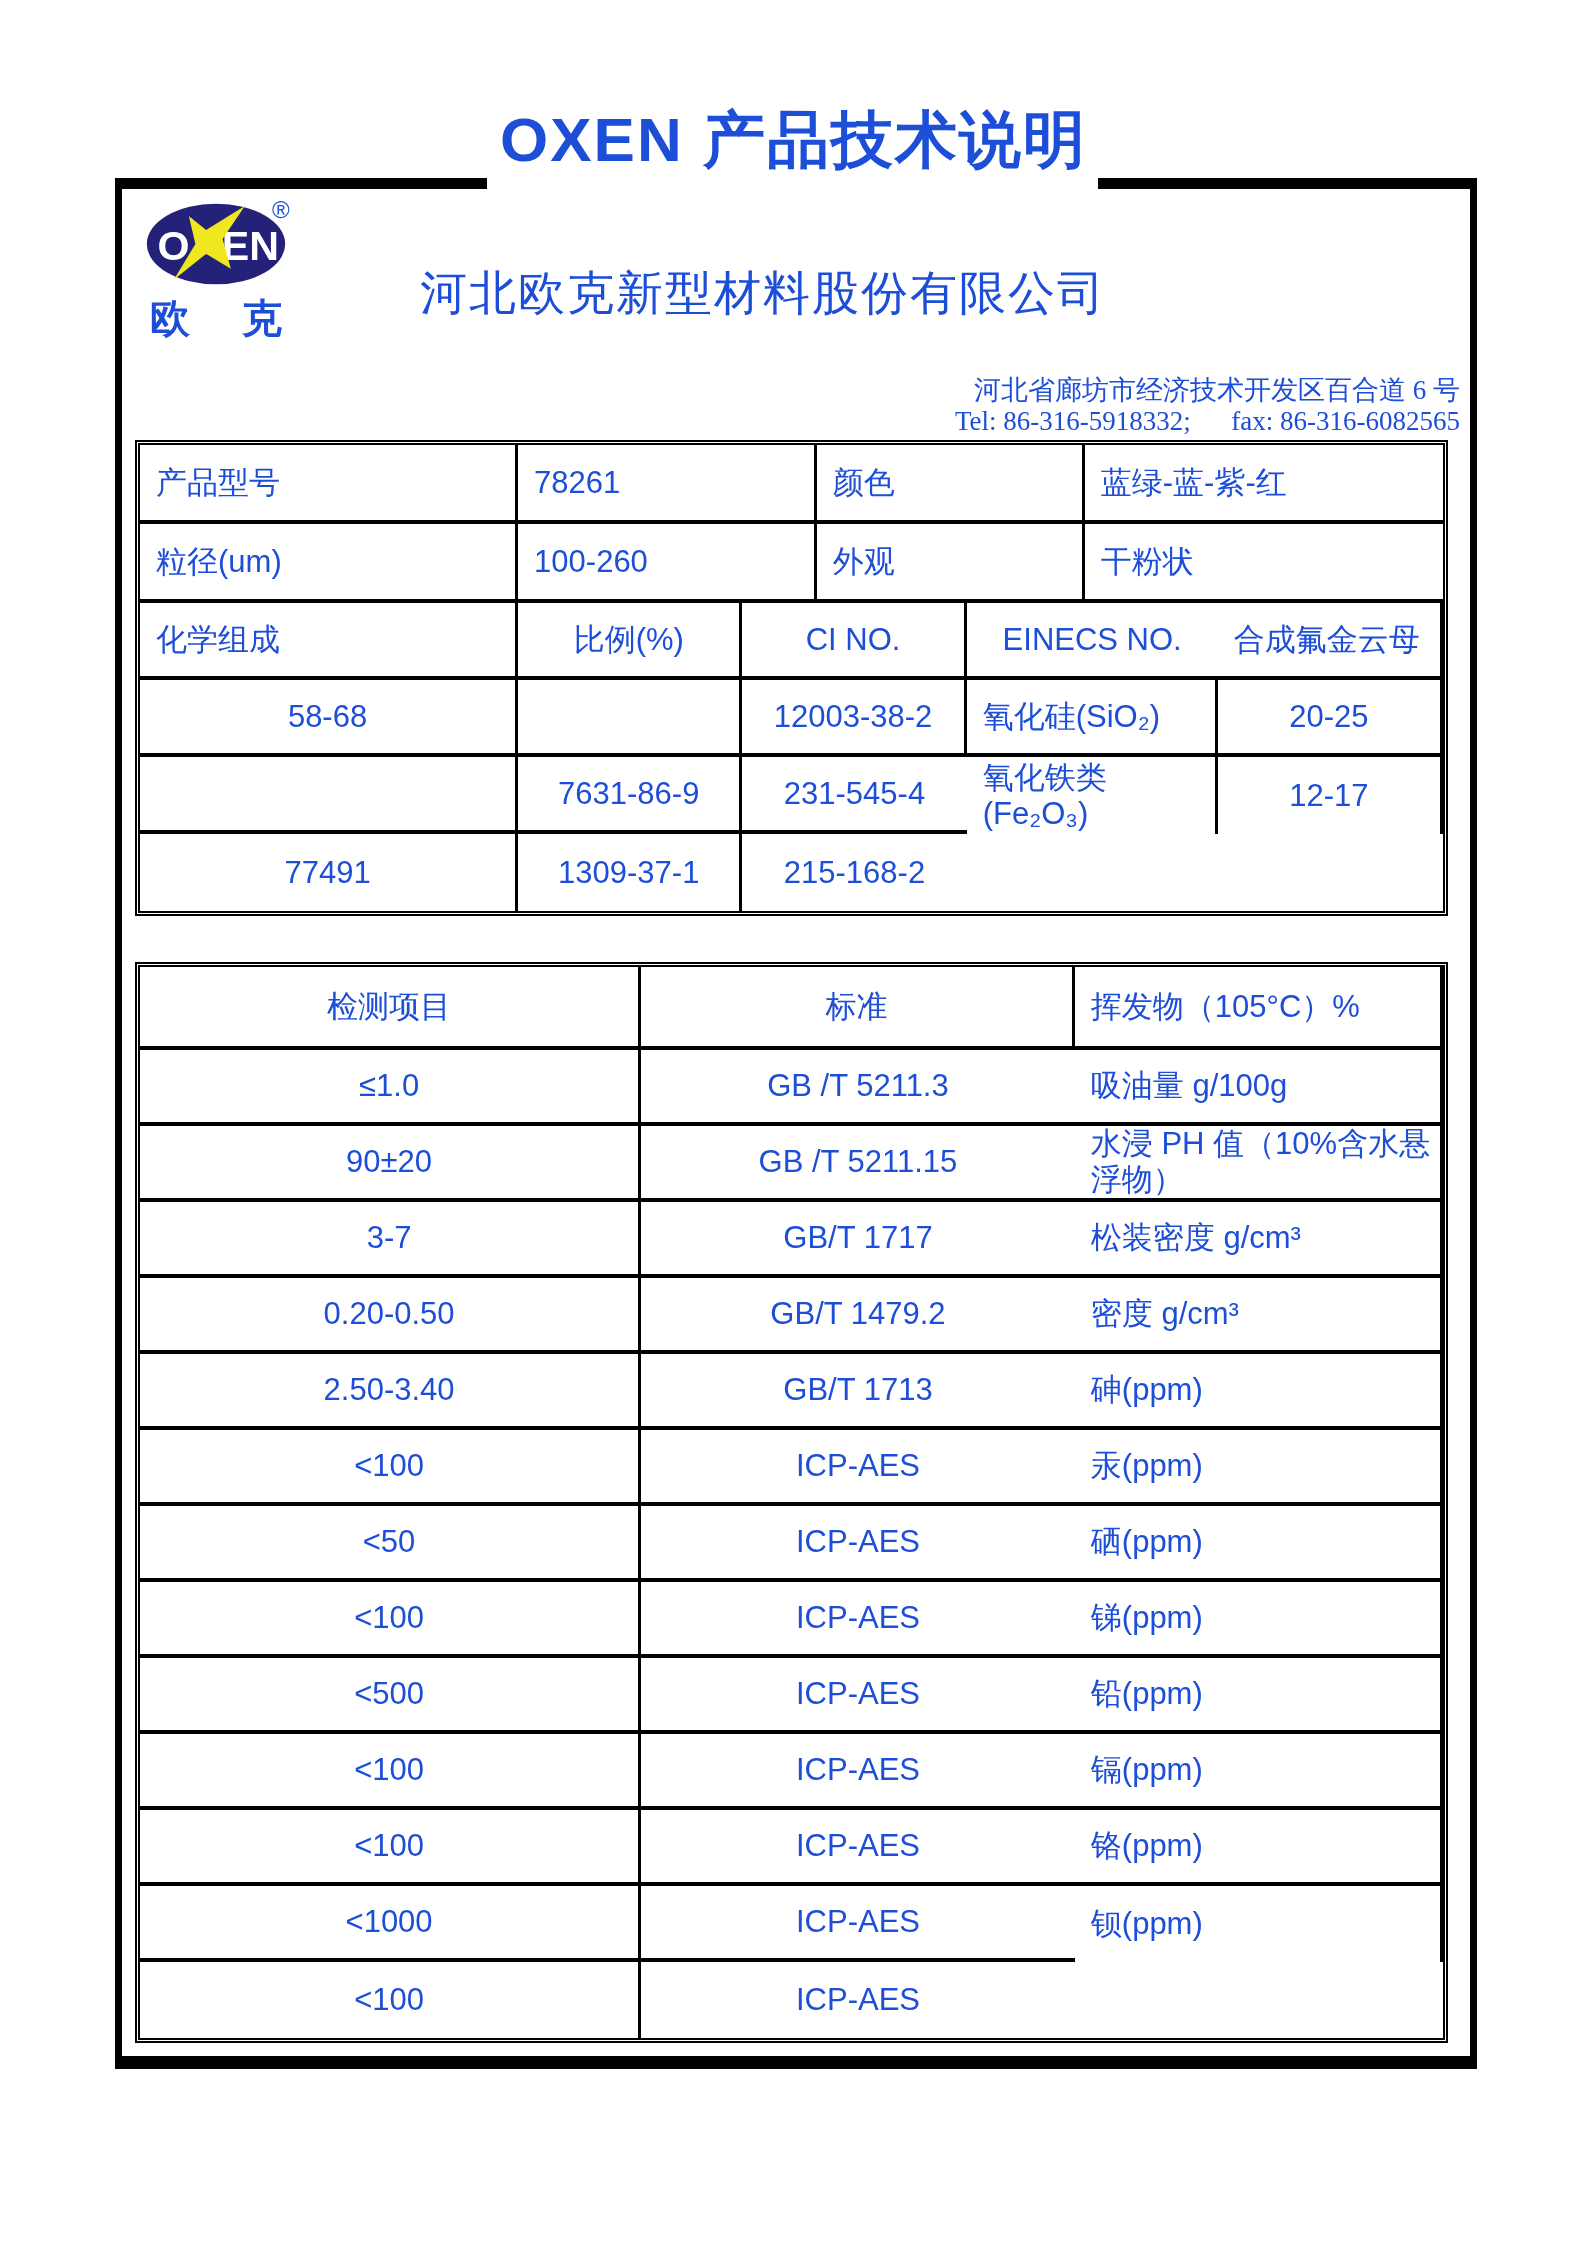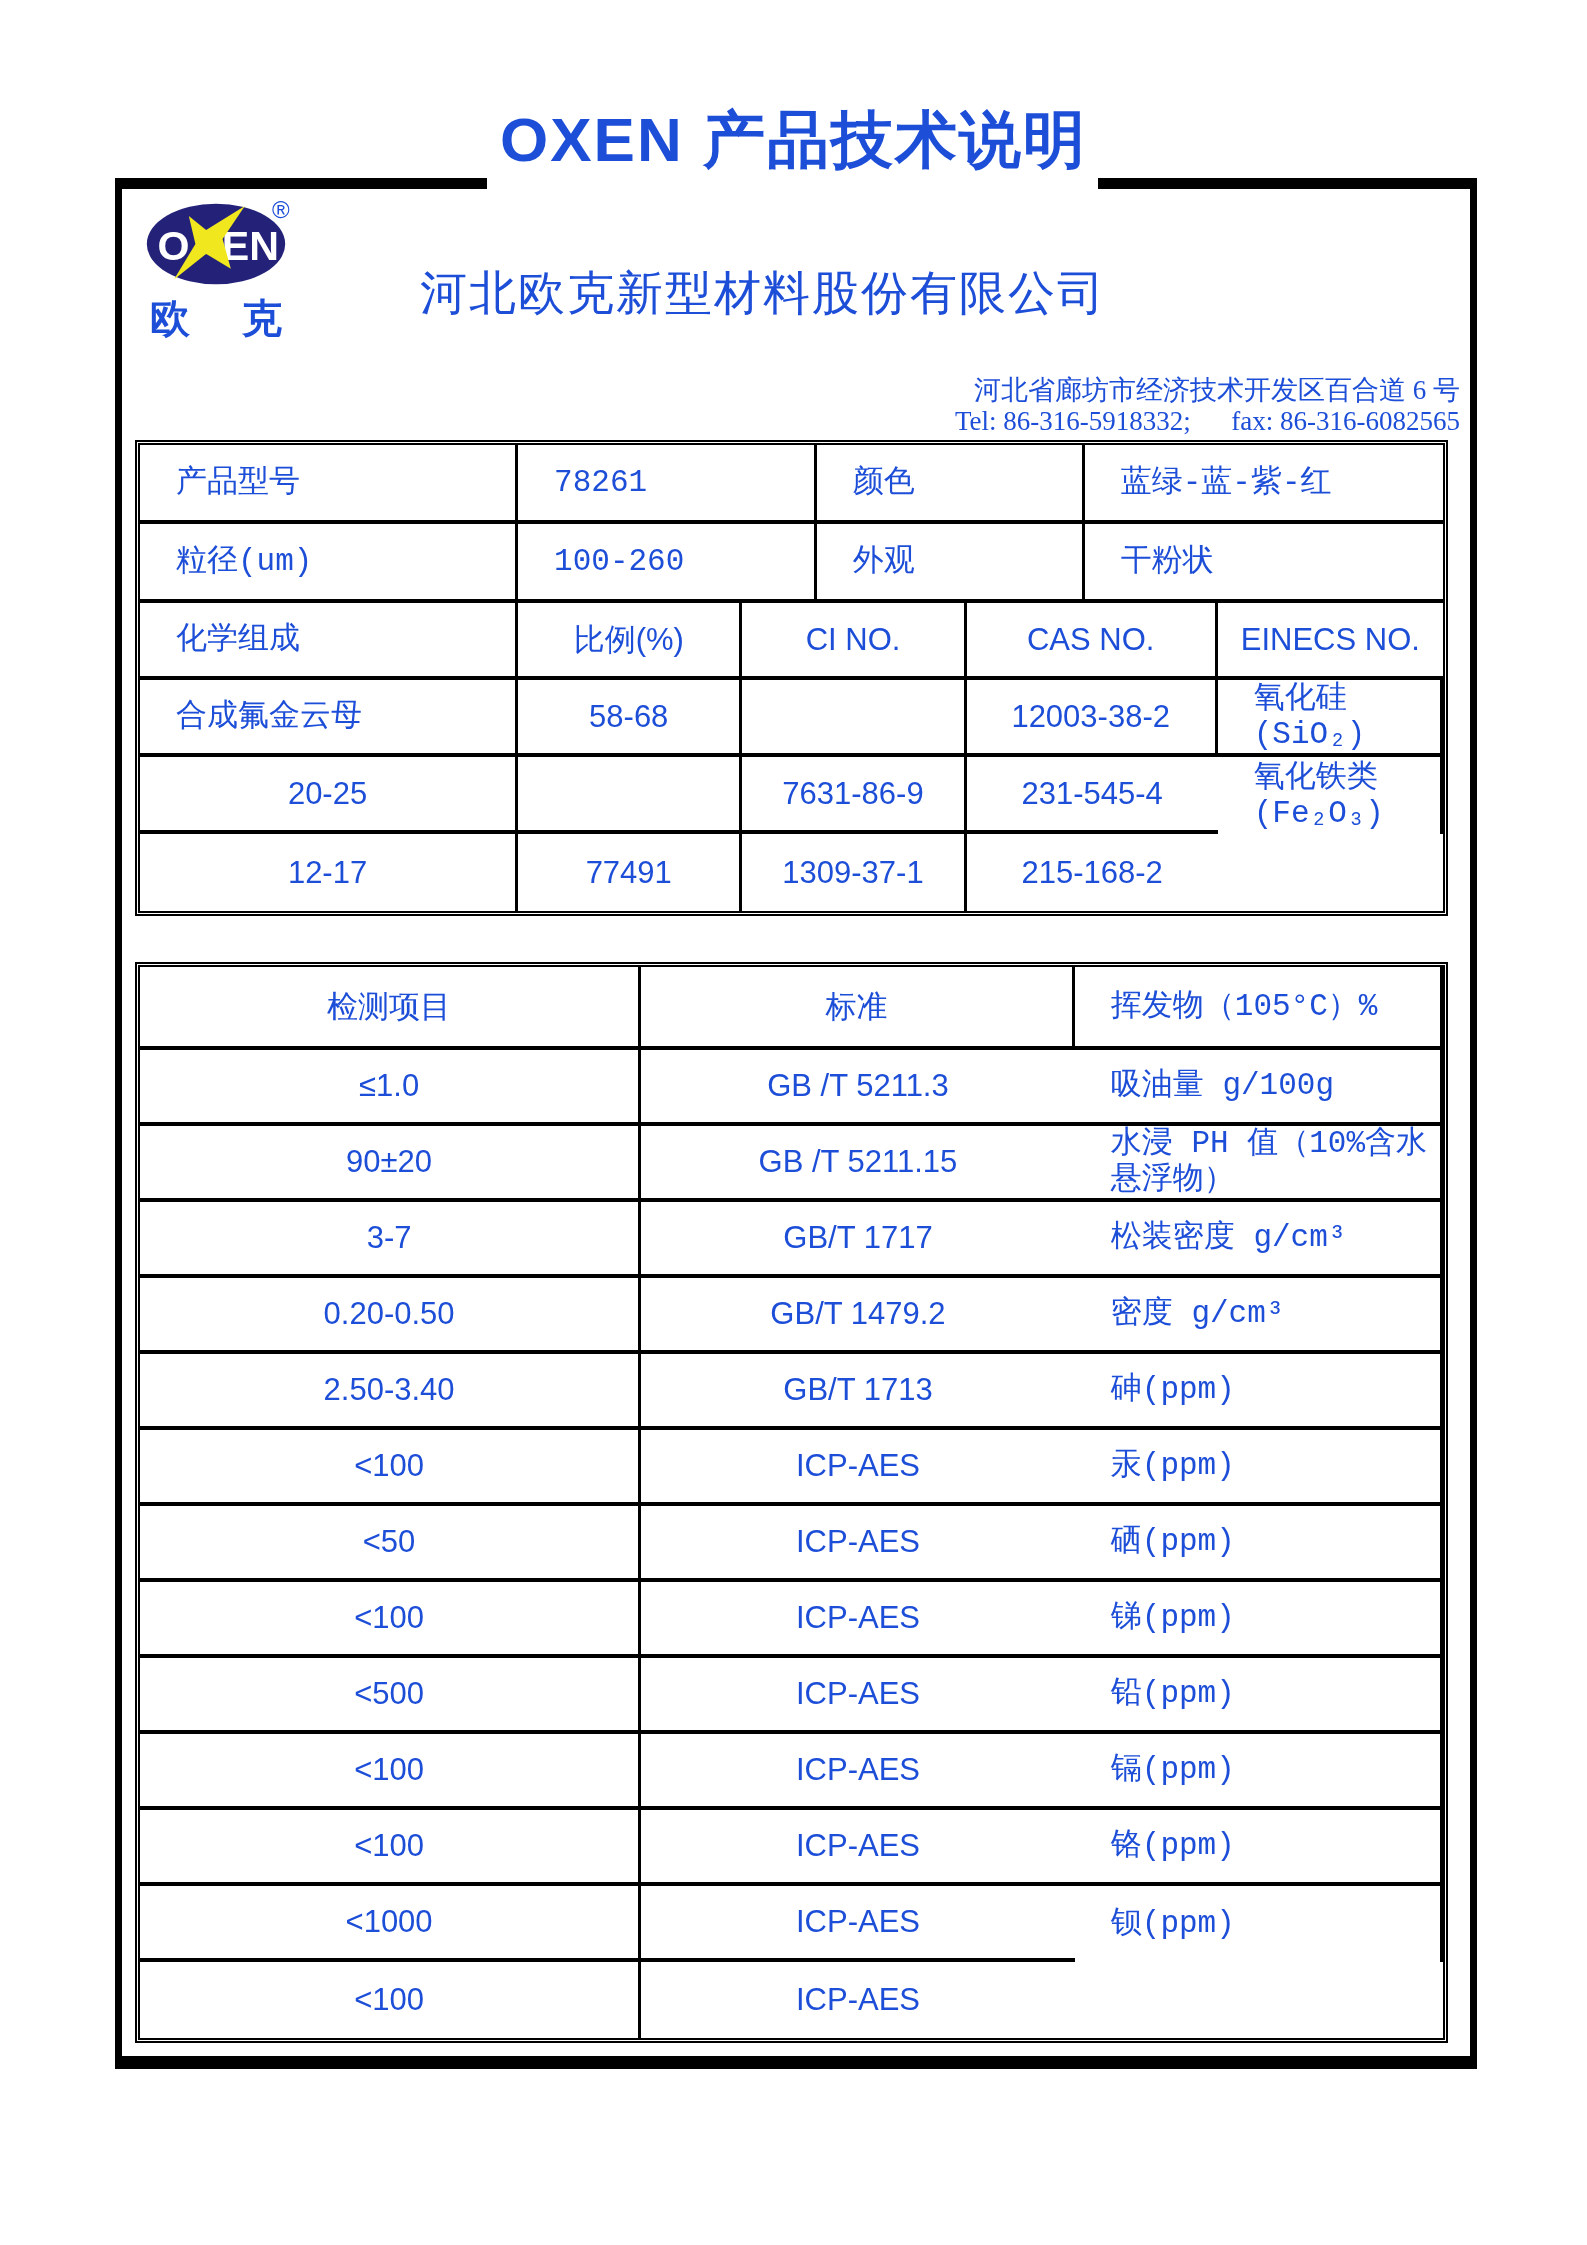--- a/index.html
+++ b/index.html
@@ -69,21 +69,21 @@
   .grid{display:grid;}
   .grid-info{grid-template-columns:381fr 301fr 270fr 361fr;grid-auto-rows:79px;}
   .grid-comp{grid-template-columns:381fr 226fr 226fr 253fr 227fr;grid-auto-rows:77px;}
   .grid-test{grid-template-columns:505fr 437fr 371fr;grid-template-rows:83px;grid-auto-rows:76px;}
   .cell{
     display:flex;align-items:center;
     font-size:31px;line-height:1.15;
     box-sizing:border-box;
     overflow:hidden;
   }
-  .c-left{justify-content:flex-start;padding-left:36px;padding-right:8px;font-family:Liberation Mono, monospace;}
+  .c-left{justify-content:flex-start;padding-left:16px;padding-right:8px;}
   .c-center{justify-content:center;text-align:center;padding:0 21px;}
   .br{border-right:3px solid #000;}
   .bb{border-bottom:4px solid #000;}
   .hdr{font-family:Liberation Sans, sans-serif;}
 </style>
 </head>
 <body>
 
 <div id="page">
 
@@ -122,21 +122,20 @@
       <div class="cell c-left br bb">粒径(um)</div>
       <div class="cell c-left br bb">100-260</div>
       <div class="cell c-left br bb">外观</div>
       <div class="cell c-left bb">干粉状</div>
     </div>
 
     <div class="grid grid-comp">
       <div class="cell c-left br bb">化学组成</div>
       <div class="cell c-center br bb">比例(%)</div>
       <div class="cell c-center br bb">CI NO.</div>
-      <div class="cell c-center br bb">CAS NO.</div>
       <div class="cell c-center bb">EINECS NO.</div>
 
       <div class="cell c-left br bb">合成氟金云母</div>
       <div class="cell c-center br bb">58-68</div>
       <div class="cell c-center br bb"></div>
       <div class="cell c-center br bb">12003-38-2</div>
 
       <div class="cell c-left br bb">氧化硅(SiO₂)</div>
       <div class="cell c-center br bb">20-25</div>
       <div class="cell c-center br bb"></div>

